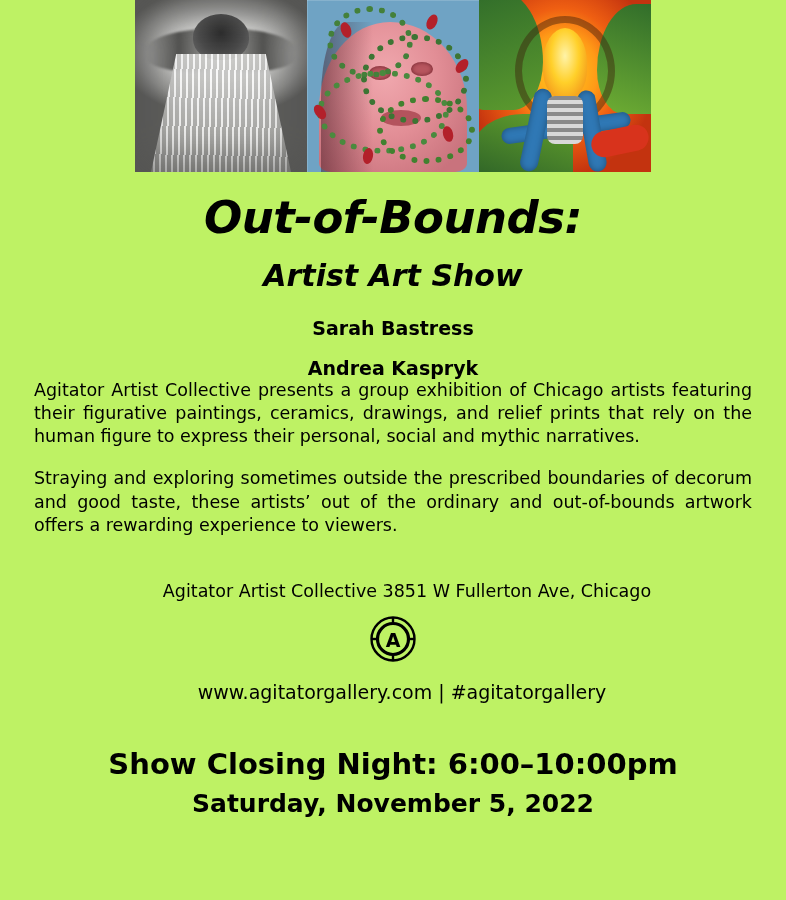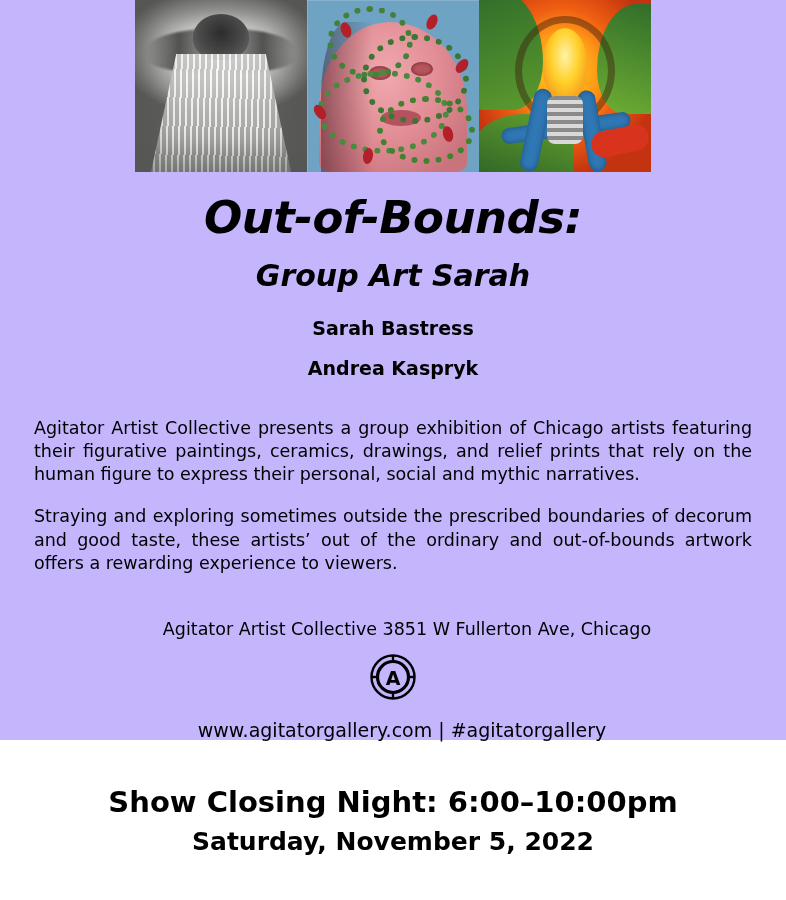--- a/index.html
+++ b/index.html
@@ -10,22 +10,22 @@
   body {
     width: 786px;
     height: 900px;
     font-family: "DejaVu Sans", sans-serif;
     color: #000000;
     overflow: hidden;
   }
   .page {
     position: relative;
     width: 786px;
-    height: 740px;
-    background: #c4b5fd;
+    height: 900px;
+    background: #bef264;
   }
 
   
   .image-strip {
     display: flex;
     gap: 0;
     justify-content: center;
     padding-top: 0;
   }
   .art {
@@ -204,21 +204,20 @@
   }
   .artist {
     font-weight: bold;
     font-size: 19px;
     margin: 18px 0 0 0;
   }
   .artist.first { margin-top: 24px; }
 
   .body-wrap {
     padding: 0 34px;
-    margin-top: 38px;
   }
   .para {
     font-size: 17.5px;
     line-height: 1.33;
     text-align: justify;
     text-align-last: left;
     margin: 0 0 19px 0;
   }
 
   .venue {
@@ -301,21 +300,21 @@
       <div class="a3-tube a3-t3"></div>
       <div class="a3-tube a3-t1"></div>
       <div class="a3-tube a3-t2"></div>
       <div class="a3-coil"></div>
       <div class="a3-red"></div>
     </div>
   </div>
 
   <div class="titles">
     <h1 class="title-main">Out-of-Bounds:</h1>
-    <h2 class="title-sub">Group Art Sarah</h2>
+    <h2 class="title-sub">Artist Art Show</h2>
     <div class="artist first">Sarah Bastress</div>
     <div class="artist">Andrea Kaspryk</div>
   </div>
 
   <div class="body-wrap">
     <p class="para">Agitator Artist Collective presents a group exhibition of Chicago artists featuring their figurative paintings, ceramics, drawings, and relief prints that rely on the human figure to express their personal, social and mythic narratives.</p>
     <p class="para">Straying and exploring sometimes outside the prescribed boundaries of decorum and good taste, these artists’ out of the ordinary and out-of-bounds artwork offers a rewarding experience to viewers.</p>
   </div>
 
   <div class="venue">Agitator Artist Collective 3851 W Fullerton Ave, Chicago</div>

